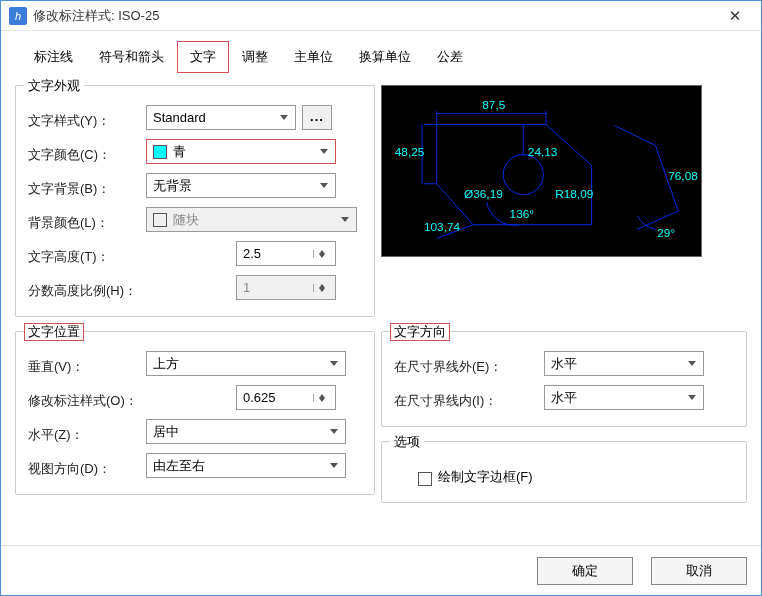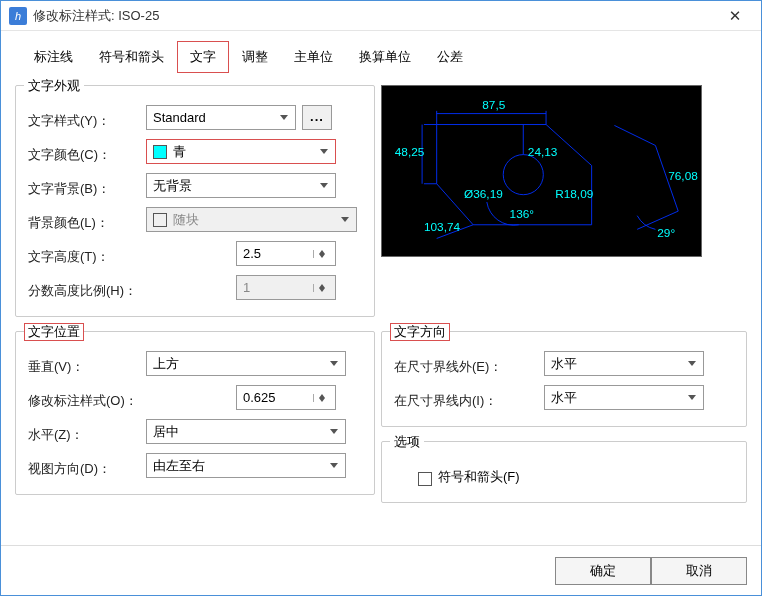--- a/index.html
+++ b/index.html
@@ -30,21 +30,21 @@
   .spin div { flex:1; border-left:1px solid #aaa; display:flex;align-items:center;justify-content:center;}
   .spin div::before{content:"";width:0;height:0;border-left:3px solid transparent;border-right:3px solid transparent;}
   .spin .up::before{border-bottom:4px solid #555;}
   .spin .dn::before{border-top:4px solid #555;}
   .num.disabled { background:#f0f0f0; color:#888;}
   .preview { width: 321px; height: 172px; background: #000; border: 1px solid #666; position: relative; margin-top: 0px;}
   .preview svg { width:100%; height:100%; }
   .color-swatch { width:14px;height:14px;border:1px solid #555;display:inline-block;margin-right:6px;}
   .ellips-btn { width:30px;height:25px;border:1px solid #999;background:#f0f0f0;text-align:center;line-height:21px;margin-left:6px;cursor:pointer;font-weight:bold;letter-spacing:1px;}
   .checkbox { width:14px;height:14px;border:1px solid #555;display:inline-block;margin-right:6px;vertical-align:middle;}
-  .footer { height: 50px; border-top: 1px solid #ddd; display: flex; justify-content: flex-end; align-items: center; padding: 0 14px; }
+  .footer { height: 50px; border-top: 1px solid #ddd; display: flex; justify-content: flex-end; align-items: center; padding: 0 14px; gap: 18px;}
   .btn { width: 96px; height: 28px; border: 1px solid #888; background: #f5f5f5; text-align: center; line-height: 26px; cursor: pointer;}
 </style>
 </head>
 <body>
 
 <div class="window">
   <div class="titlebar">
     <span class="icon">h</span>
     <span class="title">修改标注样式: ISO-25</span>
     <span class="close">✕</span>
@@ -221,21 +221,21 @@
               <span>水平</span>
                 <span class="arrow"></span>
             </div>
           </div>
         </div>
 
         <div class="group">
           <span class="group-title">选项</span>
           <div class="field" style="padding-left:24px;">
             <span class="checkbox"></span>
-            <span>符号和箭头(F)</span>
+            <span>绘制文字边框(F)</span>
           </div>
         </div>
       </div>
     </div>
   </div>
 
   <div class="footer">
     <div class="btn">确定</div>
     <div class="btn">取消</div>
   </div>

